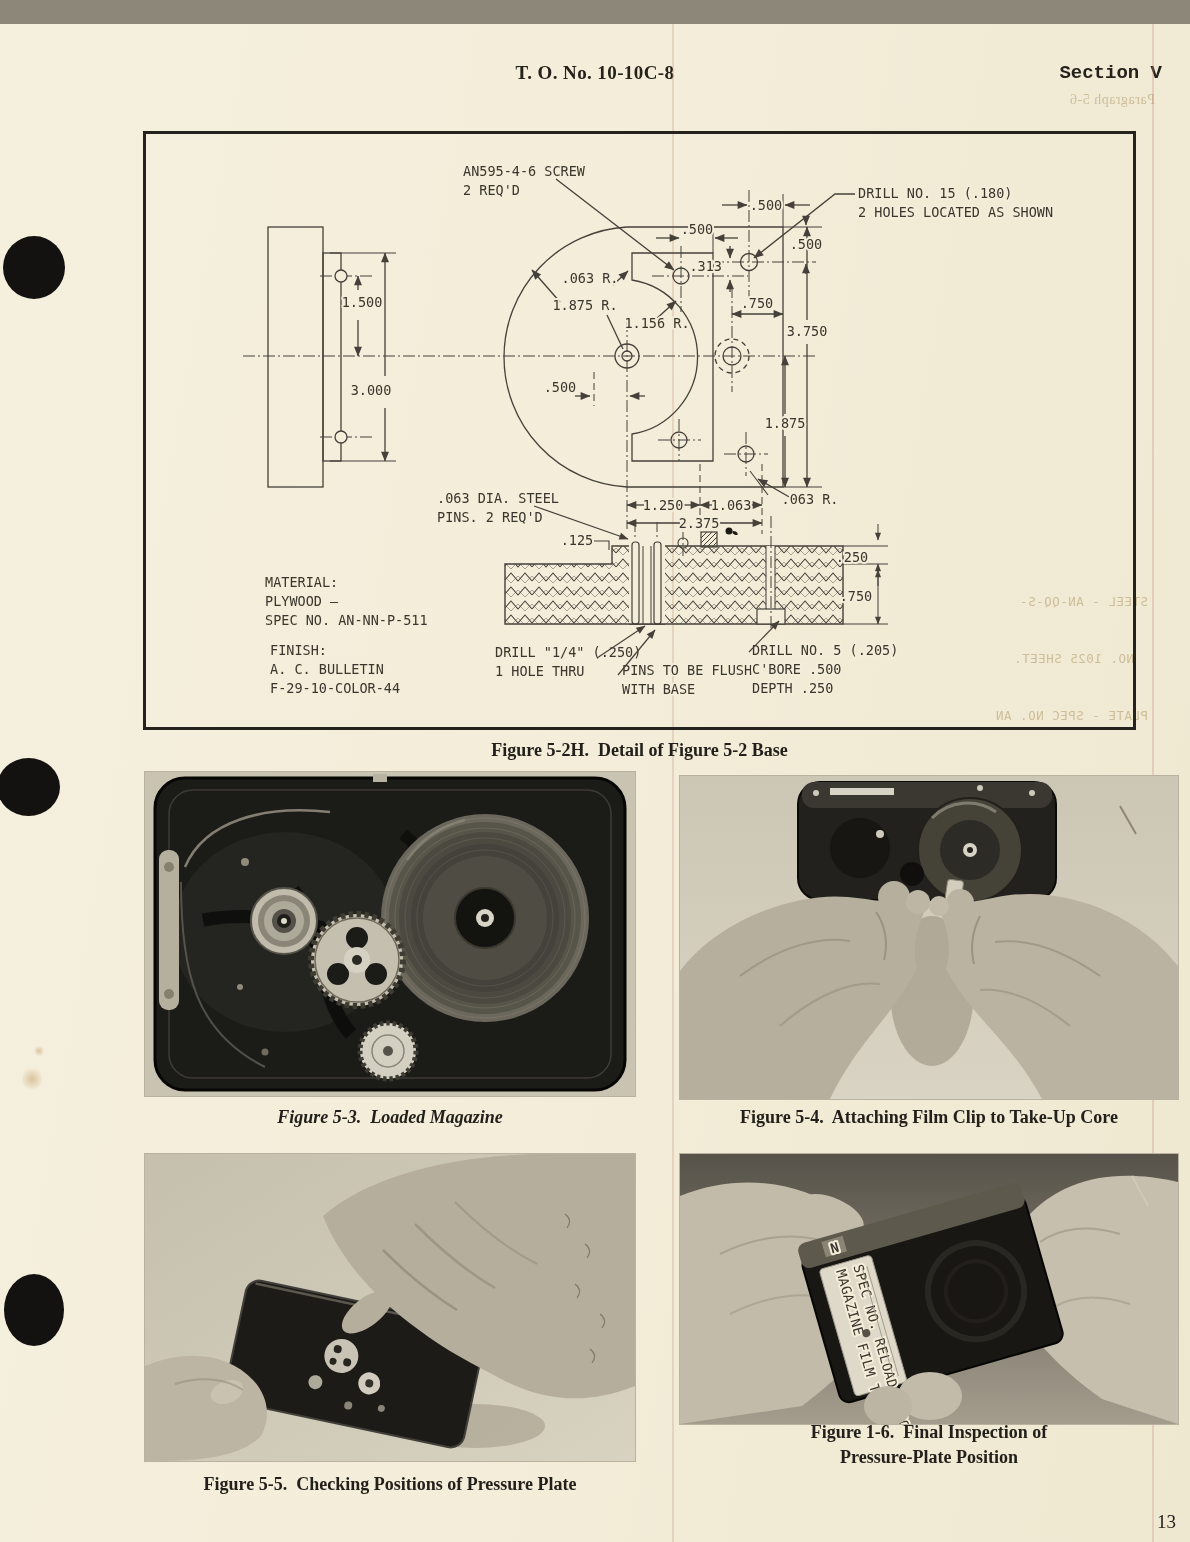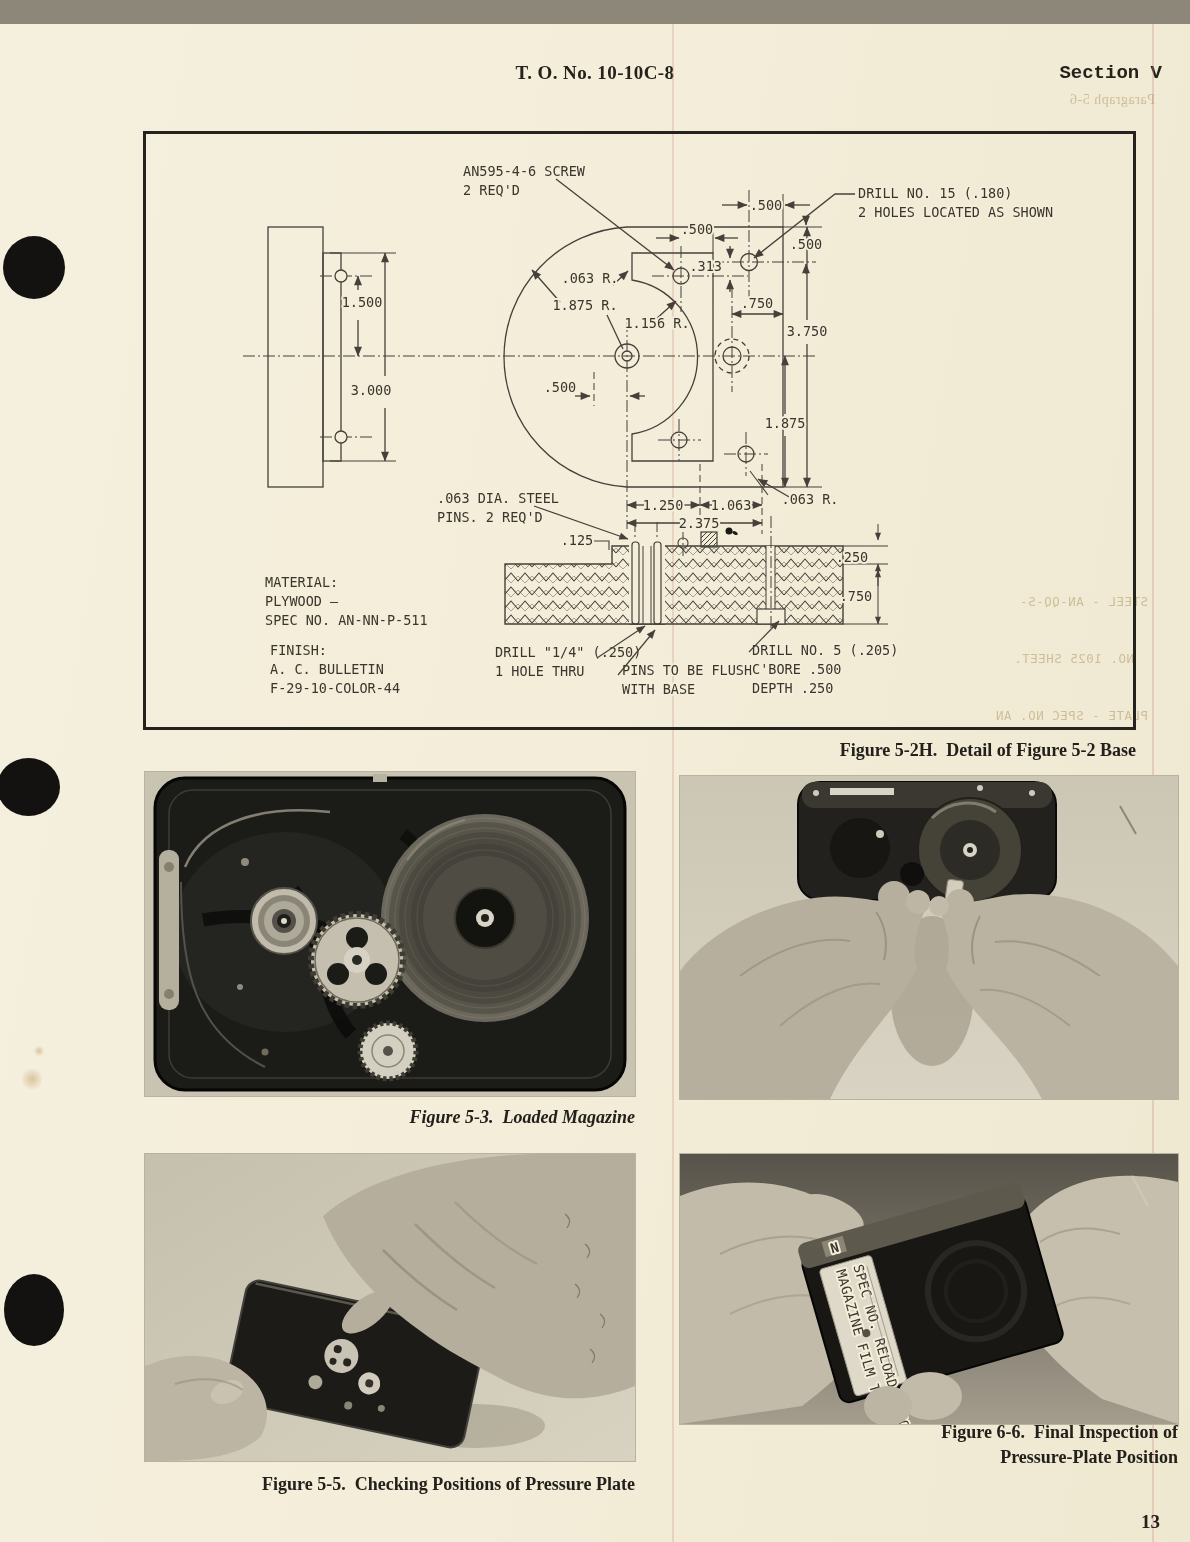--- a/index.html
+++ b/index.html
@@ -4,25 +4,25 @@
 <style>
   html,body{margin:0;padding:0;}
   body{background:#8d877a;}
   .page{position:relative;width:1190px;height:1542px;overflow:hidden;
         background:linear-gradient(100deg,#f5efde 0%,#f3edd9 50%,#efe8d1 100%);
         font-family:"DejaVu Sans Mono", monospace;margin-top:24px;}
   .hdr-doc{position:absolute;left:0;right:0;top:38px;text-align:center;
         font-family:"Liberation Serif",serif;font-weight:bold;font-size:19px;color:#25221c;letter-spacing:.4px;}
   .hdr-sec{position:absolute;right:28px;top:38px;font-family:Liberation Mono, monospace;
         font-weight:bold;font-size:19px;color:#25221c;}
-  .pageno{position:absolute;right:30px;top:1487px;font-family:"Liberation Serif",serif;
-        font-weight:bold;font-size:19px;color:#25221c;}
+  .pageno{position:absolute;right:14px;top:1487px;font-family:"Liberation Serif",serif;
+        font-weight:normal;font-size:19px;color:#25221c;}
   .frame{position:absolute;left:143px;top:107px;width:993px;height:599px;
         border:3px solid #26231e;box-sizing:border-box;}
-  .cap{position:absolute;text-align:right;font-family:"Liberation Serif",serif;font-weight:bold;
+  .cap{position:absolute;text-align:center;font-family:"Liberation Serif",serif;font-weight:bold;
         font-size:18px;color:#23201b;white-space:pre;}
   .photo{position:absolute;overflow:hidden;outline:1px solid #b9b2a0;}
   .hole{position:absolute;background:#141210;border-radius:50%;}
   .fold{position:absolute;top:0;bottom:0;}
   .bleedtxt{position:absolute;transform:scaleX(-1);color:#ab925e;opacity:.5;
         font-size:12.5px;line-height:19px;letter-spacing:.5px;white-space:pre;}
   .stain{position:absolute;border-radius:50%;background:radial-gradient(circle,#c09a5e 0%,rgba(192,154,94,0) 70%);opacity:.5;}
   svg text{font-family:"DejaVu Sans Mono",monospace;font-size:13.5px;fill:#3a362d;
         paint-order:stroke;stroke:#f3edd9;stroke-width:4px;stroke-linejoin:round;}
   svg .cal{font-size:13.5px;}
@@ -328,20 +328,21 @@
         <path d="M 498,190 C 458,138 388,112 330,119 C 300,123 286,131 272,122 L 258,131 C 268,153 272,171 266,193 C 292,242 332,266 362,323 L 498,323 Z" fill="#bab3a2"></path>
         <circle cx="280" cy="127" r="14" fill="#bab3a2"></circle>
         <circle cx="259" cy="130" r="10" fill="#c2bbaa"></circle>
         <path d="M 420,200 C 380,172 345,162 315,166" fill="none" stroke="#968e7b" stroke-width="2" opacity=".7"></path>
         <path d="M 390,250 C 355,222 325,212 300,214" fill="none" stroke="#968e7b" stroke-width="2" opacity=".6"></path>
         <path d="M 300,140 C 292,156 290,172 294,188" fill="none" stroke="#8f8774" stroke-width="2" opacity=".7"></path>
       </g>
       <path d="M 440,30 L 456,58" stroke="#8f8774" stroke-width="2" fill="none"></path>
     </svg>
   </div>
+  <div class="cap" style="left:680px;top:1083px;width:498px;">Figure 5-4.  Attaching Film Clip to Take-Up Core</div>
 
   <div class="photo" style="left:145px;top:1130px;width:490px;height:307px;">
     <svg width="490" height="307" viewBox="0 0 490 307">
       <defs>
         <linearGradient id="p3g" x1="0" y1="0" x2="1" y2="1">
           <stop offset="0" stop-color="#c5bfad"></stop>
             <stop offset="1" stop-color="#d8d2c1"></stop>
         </linearGradient>
       </defs>
       <rect width="490" height="307" fill="url(#p3g)"></rect>
@@ -414,18 +415,18 @@
           <circle cx="178" cy="160" r="4" fill="#555146"></circle>
         </g>
         <circle cx="295" cy="150" r="48" fill="none" stroke="#2c2a24" stroke-width="6" opacity=".85"></circle>
         <circle cx="295" cy="150" r="30" fill="none" stroke="#26241f" stroke-width="4" opacity=".7"></circle>
       </g>
       <ellipse cx="250" cy="242" rx="32" ry="24" fill="#c2bbaa"></ellipse>
       <ellipse cx="208" cy="252" rx="24" ry="20" fill="#bcb5a4"></ellipse>
       <path d="M 452,22 L 468,52" stroke="#cfc9b8" stroke-width="2" fill="none"></path>
     </svg>
   </div>
-  <div class="cap" style="left:680px;top:1398px;width:498px;">Figure 6-6.  Final Inspection of</div>
+  <div class="cap" style="left:680px;top:1398px;width:498px;">Figure 1-6.  Final Inspection of</div>
   <div class="cap" style="left:680px;top:1423px;width:498px;">Pressure-Plate Position</div>
 
   <div class="pageno">13</div>
 
 </div>
 
 </body></html>

